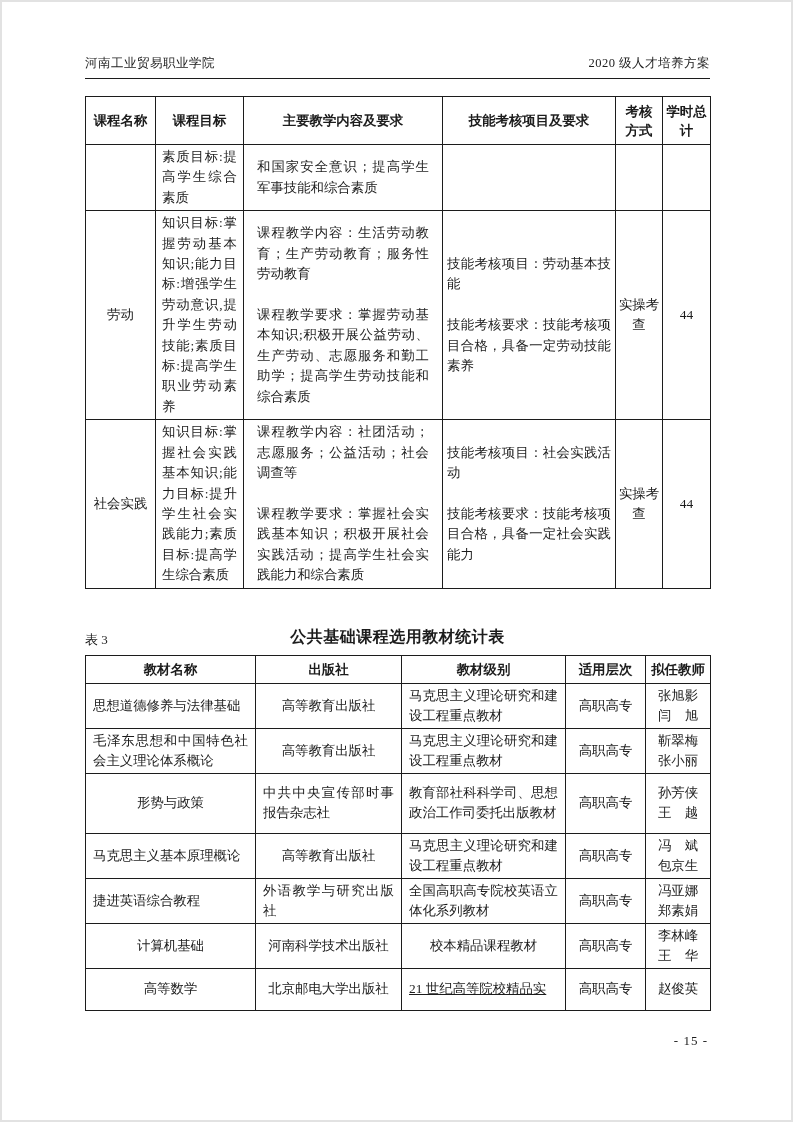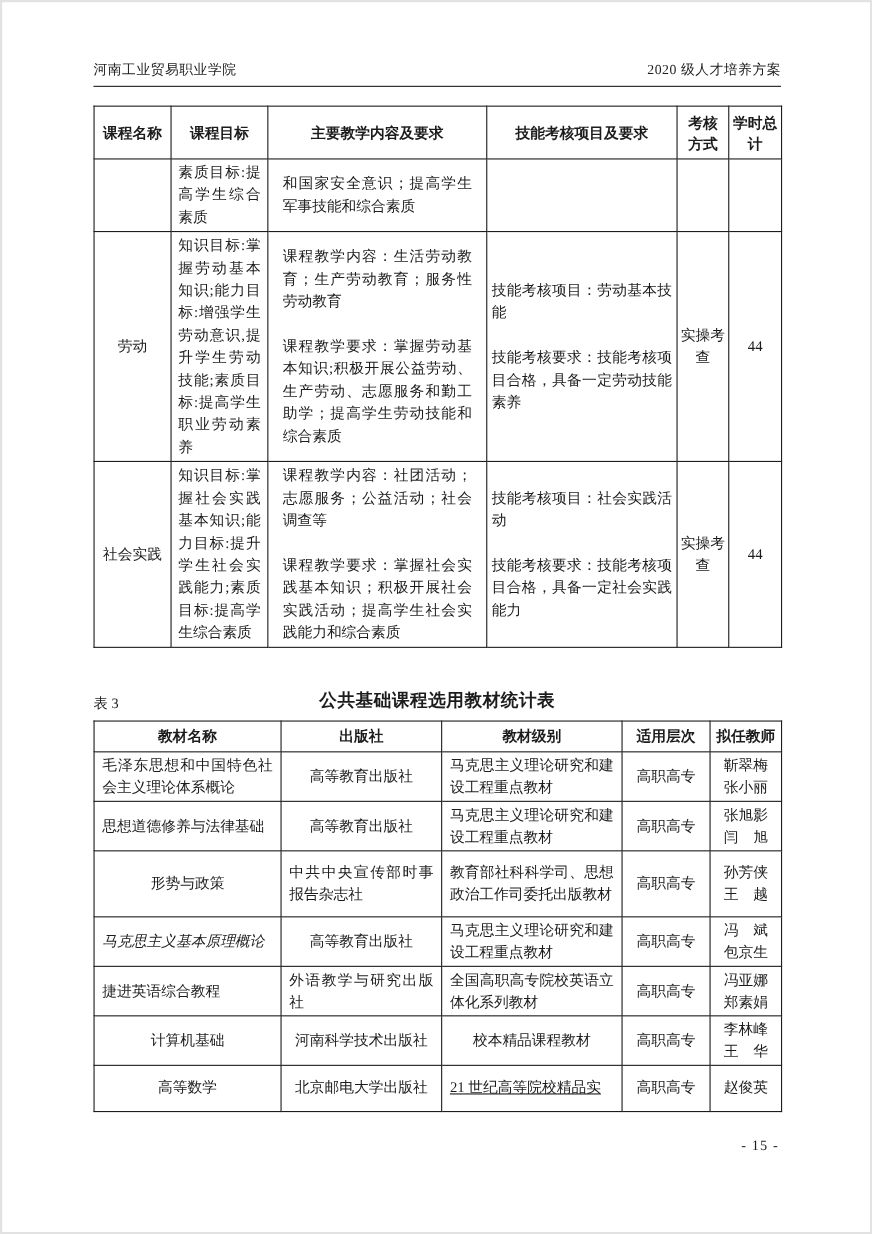--- a/index.html
+++ b/index.html
@@ -141,48 +141,48 @@
         <tr>
           <th>教材名称</th>
           <th>出版社</th>
           <th>教材级别</th>
           <th>适用层次</th>
           <th>拟任教师</th>
         </tr>
       </thead>
       <tbody id="textbook-rows">
   <tr>
+    <td class="td-book" style="text-align: justify;">思想道德修养与法律基础</td>
+    <td class="td-pub" style="text-align: center;">高等教育出版社</td>
+    <td class="td-level" style="text-align: justify;">马克思主义理论研究和建设工程重点教材</td>
+    <td class="td-layer">高职高专</td>
+    <td class="td-teacher">张旭影
+闫　旭</td>
+  </tr>
+
+  <tr>
     <td class="td-book" style="text-align: justify;">毛泽东思想和中国特色社会主义理论体系概论</td>
     <td class="td-pub" style="text-align: center;">高等教育出版社</td>
     <td class="td-level" style="text-align: justify;">马克思主义理论研究和建设工程重点教材</td>
     <td class="td-layer">高职高专</td>
     <td class="td-teacher">靳翠梅
 张小丽</td>
   </tr>
 
   <tr>
-    <td class="td-book" style="text-align: justify;">思想道德修养与法律基础</td>
-    <td class="td-pub" style="text-align: center;">高等教育出版社</td>
-    <td class="td-level" style="text-align: justify;">马克思主义理论研究和建设工程重点教材</td>
-    <td class="td-layer">高职高专</td>
-    <td class="td-teacher">张旭影
-闫　旭</td>
-  </tr>
-
-  <tr>
     <td class="td-book" style="text-align: center;">形势与政策</td>
     <td class="td-pub" style="text-align: justify;">中共中央宣传部时事报告杂志社</td>
     <td class="td-level" style="text-align: justify;">教育部社科科学司、思想政治工作司委托出版教材</td>
     <td class="td-layer">高职高专</td>
     <td class="td-teacher">孙芳侠
 王　越</td>
   </tr>
 
   <tr>
-    <td class="td-book" style="text-align: justify; font-style: italic;">马克思主义基本原理概论</td>
+    <td class="td-book" style="text-align: justify;">马克思主义基本原理概论</td>
     <td class="td-pub" style="text-align: center;">高等教育出版社</td>
     <td class="td-level" style="text-align: justify;">马克思主义理论研究和建设工程重点教材</td>
     <td class="td-layer">高职高专</td>
     <td class="td-teacher">冯　斌
 包京生</td>
   </tr>
 
   <tr>
     <td class="td-book" style="text-align: left;">捷进英语综合教程</td>
     <td class="td-pub" style="text-align: justify;">外语教学与研究出版社</td>

